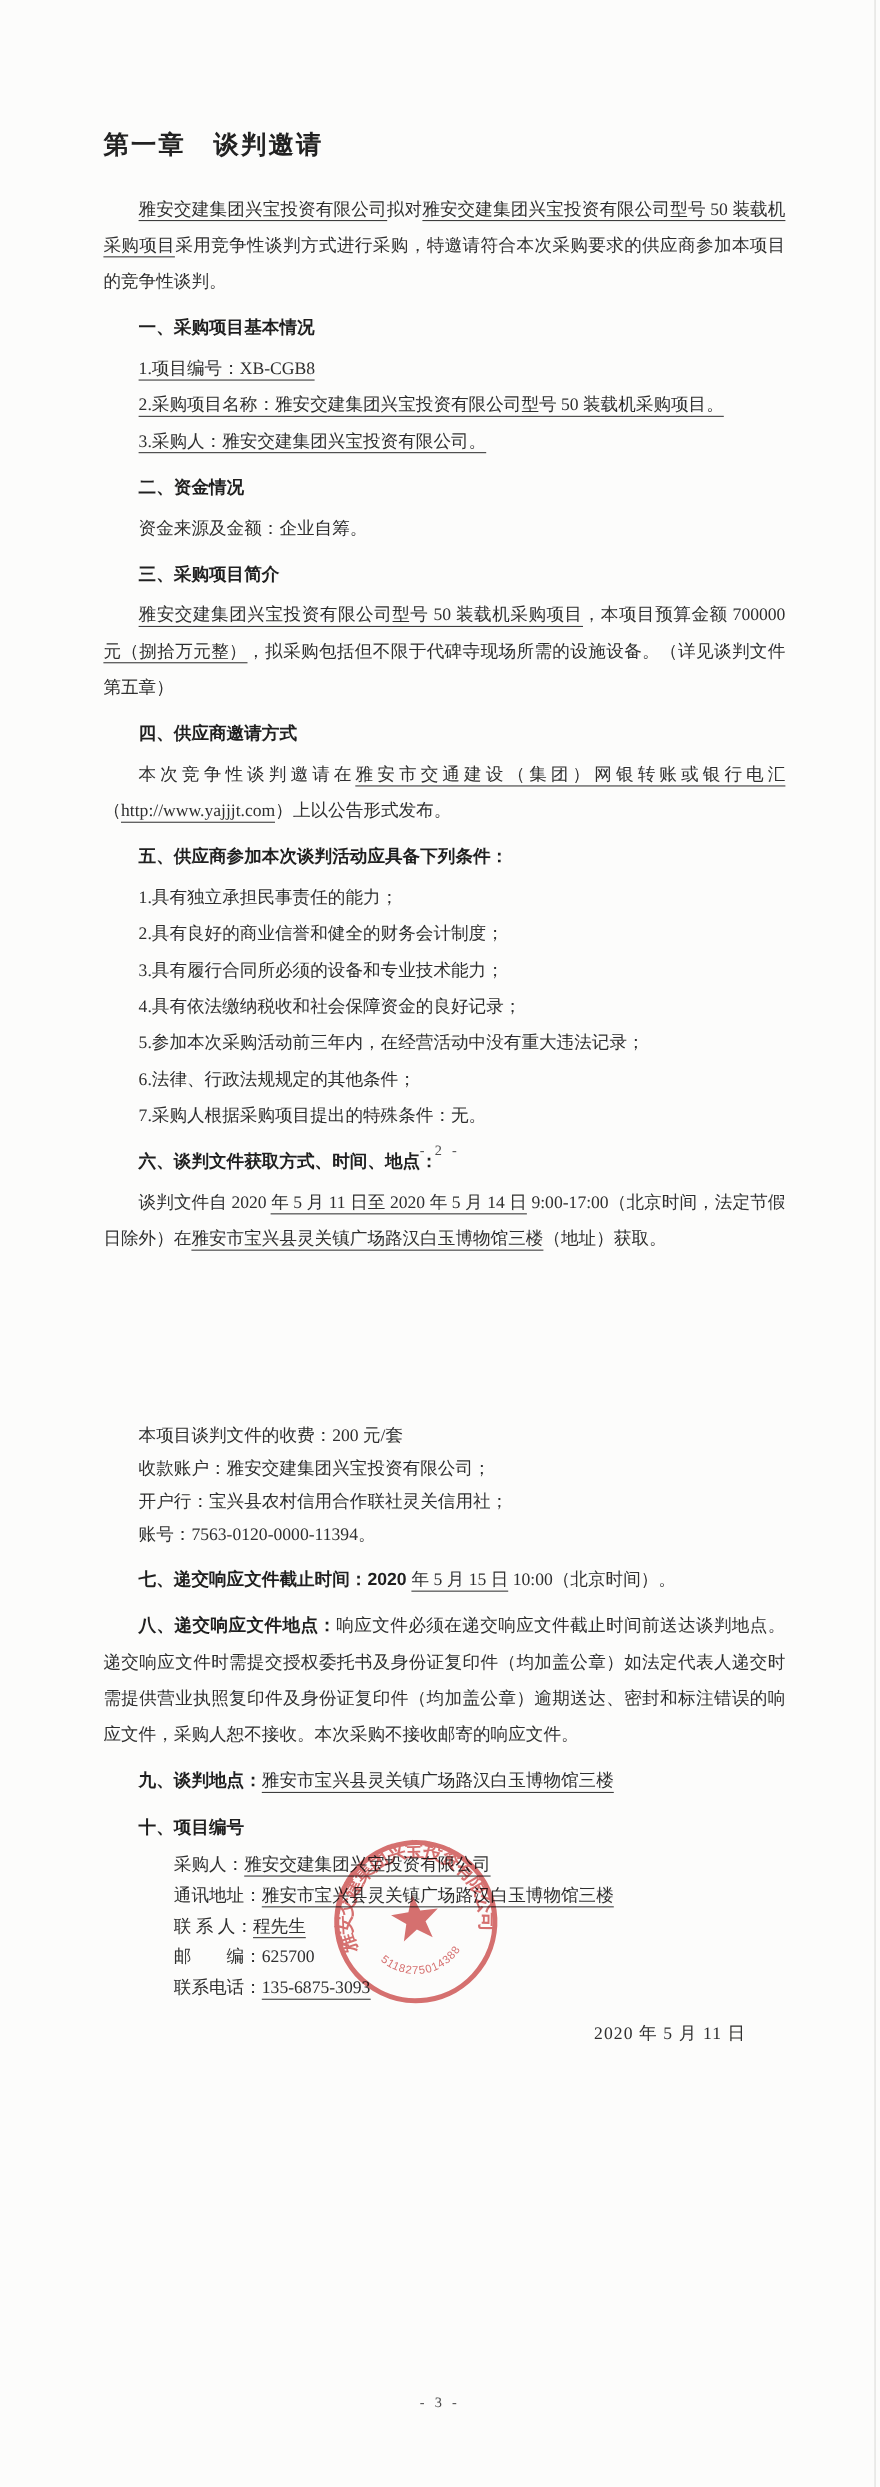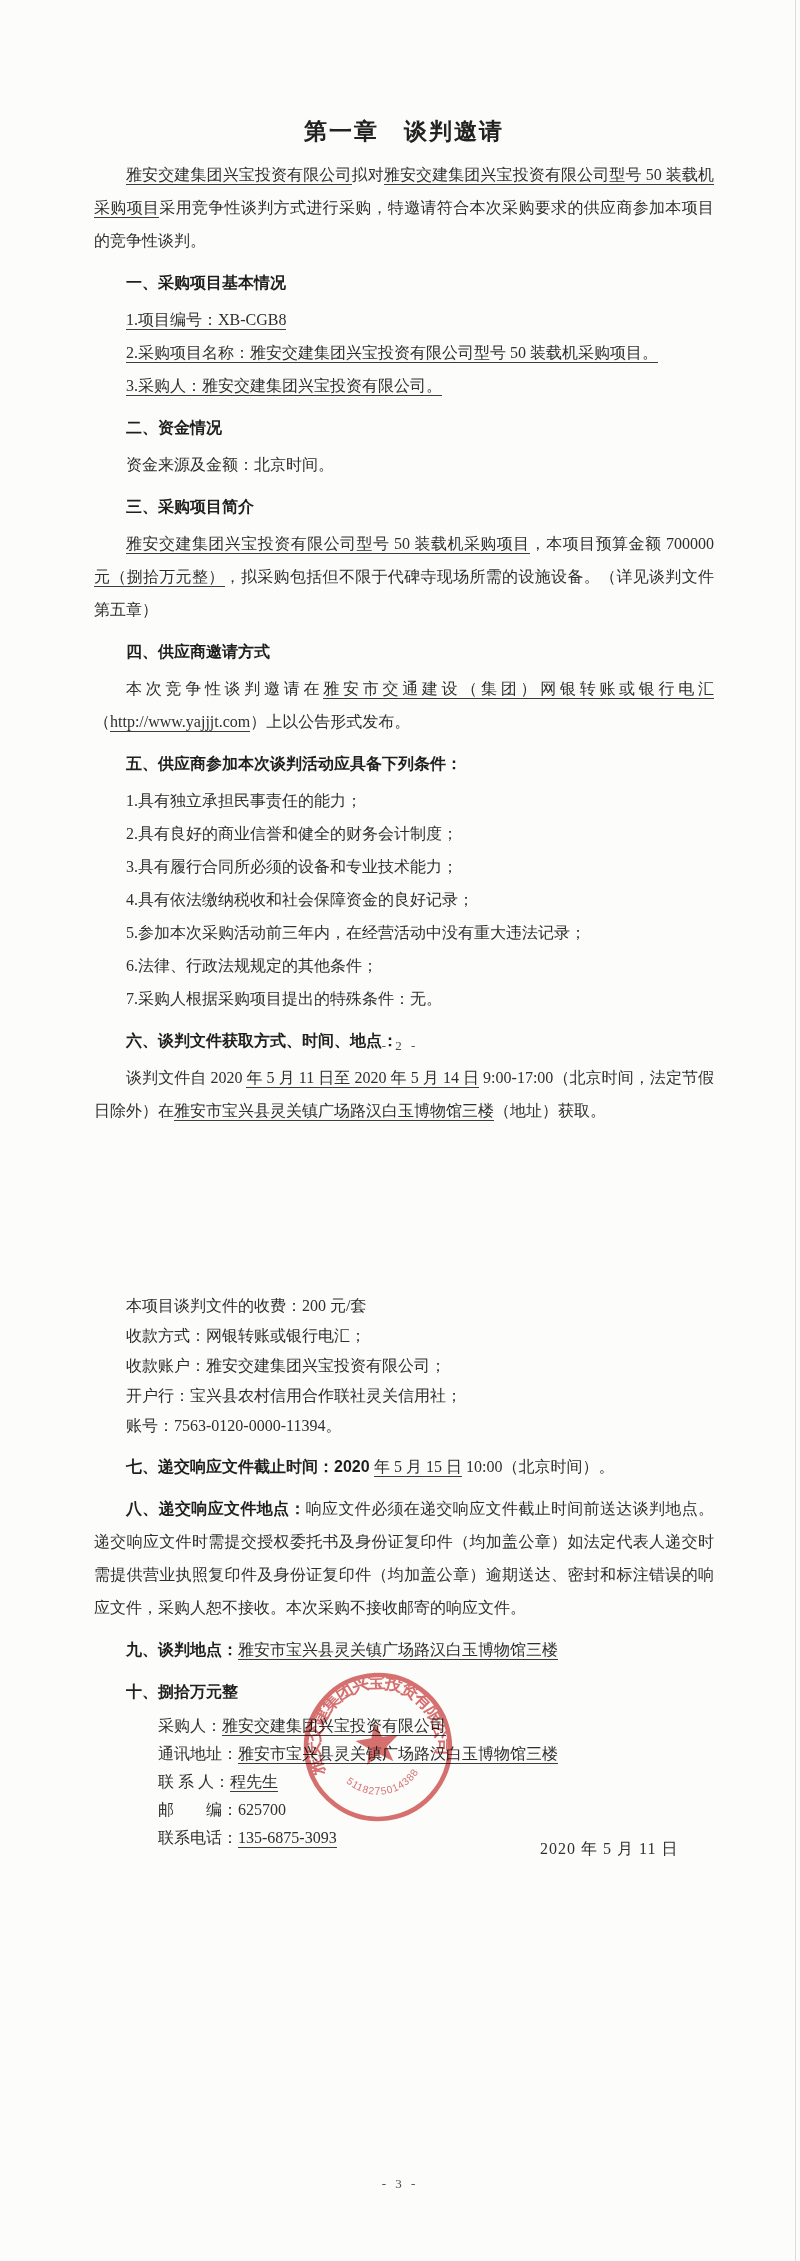--- a/index.html
+++ b/index.html
@@ -19,25 +19,24 @@
   }
   .content{
     position:absolute;left:0;right:0;
     padding:0 86px 0 94px;
     font-size:16px;line-height:33px;
     text-align:justify;
   }
   #content1{top:116px;}
   #content2{top:1291px;}
   .doc-title{
-    text-align:center;
     font-family:"Liberation Sans","DejaVu Sans",sans-serif;
     font-weight:bold;font-size:23px;line-height:30px;
     letter-spacing:2px;
-    margin-bottom:12px;
+    margin-bottom:28px;
     color:#222;
   }
   .blk{margin:0;}
   .heading{ text-indent:32px; margin:9px 0 4px; }
   .para{ text-indent:32px; }
   .item{ text-indent:32px; }
   .kv{ padding-left:32px; line-height:30px; text-indent:0; }
   .contact{ padding-left:64px; line-height:28px; text-indent:0; }
   .b{
     font-family:"Liberation Sans","DejaVu Sans",sans-serif;
@@ -77,21 +76,21 @@
 
   <div class="content" id="content1">
     <div class="doc-title">第一章　谈判邀请</div>
     <div>
         <div class="blk para"><span class="u">雅安交建集团兴宝投资有限公司</span><span>拟对</span><span class="u">雅安交建集团兴宝投资有限公司型号 50 装载机采购项目</span><span>采用竞争性谈判方式进行采购，特邀请符合本次采购要求的供应商参加本项目的竞争性谈判。</span></div>
         <div class="blk heading"><span class="b">一、采购项目基本情况</span></div>
         <div class="blk item"><span class="u">1.项目编号：XB-CGB8</span></div>
         <div class="blk item"><span class="u">2.采购项目名称：雅安交建集团兴宝投资有限公司型号 50 装载机采购项目。</span></div>
         <div class="blk item"><span class="u">3.采购人：雅安交建集团兴宝投资有限公司。</span></div>
         <div class="blk heading"><span class="b">二、资金情况</span></div>
-        <div class="blk item"><span>资金来源及金额：北京时间。</span></div>
+        <div class="blk item"><span>资金来源及金额：企业自筹。</span></div>
         <div class="blk heading"><span class="b">三、采购项目简介</span></div>
         <div class="blk para"><span class="u">雅安交建集团兴宝投资有限公司型号 50 装载机采购项目</span><span>，本项目预算金额 700000 </span><span class="u">元（捌拾万元整）</span><span>，拟采购包括但不限于代碑寺现场所需的设施设备。（详见谈判文件第五章）</span></div>
         <div class="blk heading"><span class="b">四、供应商邀请方式</span></div>
         <div class="blk para"><span>本次竞争性谈判邀请在</span><span class="u">雅安市交通建设（集团）网银转账或银行电汇</span><span>（</span><span class="u">http://www.yajjjt.com</span><span>）上以公告形式发布。</span></div>
         <div class="blk heading"><span class="b">五、供应商参加本次谈判活动应具备下列条件：</span></div>
         <div class="blk item"><span>1.具有独立承担民事责任的能力；</span></div>
         <div class="blk item"><span>2.具有良好的商业信誉和健全的财务会计制度；</span></div>
         <div class="blk item"><span>3.具有履行合同所必须的设备和专业技术能力；</span></div>
         <div class="blk item"><span>4.具有依法缴纳税收和社会保障资金的良好记录；</span></div>
         <div class="blk item"><span>5.参加本次采购活动前三年内，在经营活动中没有重大违法记录；</span></div>
@@ -99,28 +98,27 @@
         <div class="blk item"><span>7.采购人根据采购项目提出的特殊条件：无。</span></div>
         <div class="blk heading"><span class="b">六、谈判文件获取方式、时间、地点：</span></div>
         <div class="blk para"><span>谈判文件自 2020 </span><span class="u">年 5 月 11 日至 2020 年 5 月 14 日</span><span> 9:00-17:00（北京时间，法定节假日除外）在</span><span class="u">雅安市宝兴县灵关镇广场路汉白玉博物馆三楼</span><span>（地址）获取。</span></div>
       </div>
   </div>
   <div class="page-number" id="footer1">- 2 -</div>
 
   <div class="content" id="content2">
     <div>
         <div class="blk kv"><span>本项目谈判文件的收费：200 元/套</span></div>
-        <div class="blk kv"><span>收款方式：网银转账或银行电汇；</span></div>
         <div class="blk kv"><span>收款账户：雅安交建集团兴宝投资有限公司；</span></div>
         <div class="blk kv"><span>开户行：宝兴县农村信用合作联社灵关信用社；</span></div>
         <div class="blk kv"><span>账号：7563-0120-0000-11394。</span></div>
         <div class="blk heading"><span class="b">七、递交响应文件截止时间：2020 </span><span class="u">年 5 月 15 日</span><span> 10:00（北京时间）。</span></div>
         <div class="blk heading"><span class="b">八、递交响应文件地点：</span><span>响应文件必须在递交响应文件截止时间前送达谈判地点。递交响应文件时需提交授权委托书及身份证复印件（均加盖公章）如法定代表人递交时需提供营业执照复印件及身份证复印件（均加盖公章）逾期送达、密封和标注错误的响应文件，采购人恕不接收。本次采购不接收邮寄的响应文件。</span></div>
         <div class="blk heading"><span class="b">九、谈判地点：</span><span class="u">雅安市宝兴县灵关镇广场路汉白玉博物馆三楼</span></div>
-        <div class="blk heading"><span class="b">十、捌拾万元整</span></div>
+        <div class="blk heading"><span class="b">十、项目编号</span></div>
         <div class="blk contact"><span>采购人：</span><span class="u">雅安交建集团兴宝投资有限公司</span></div>
         <div class="blk contact"><span>通讯地址：</span><span class="u">雅安市宝兴县灵关镇广场路汉白玉博物馆三楼</span></div>
         <div class="blk contact"><span>联 系 人：</span><span class="u">程先生</span></div>
         <div class="blk contact"><span>邮　　编：625700</span></div>
         <div class="blk contact"><span>联系电话：</span><span class="u">135-6875-3093</span></div>
       </div>
   </div>
 
   <div class="seal">
     <svg viewBox="0 0 150 150">

